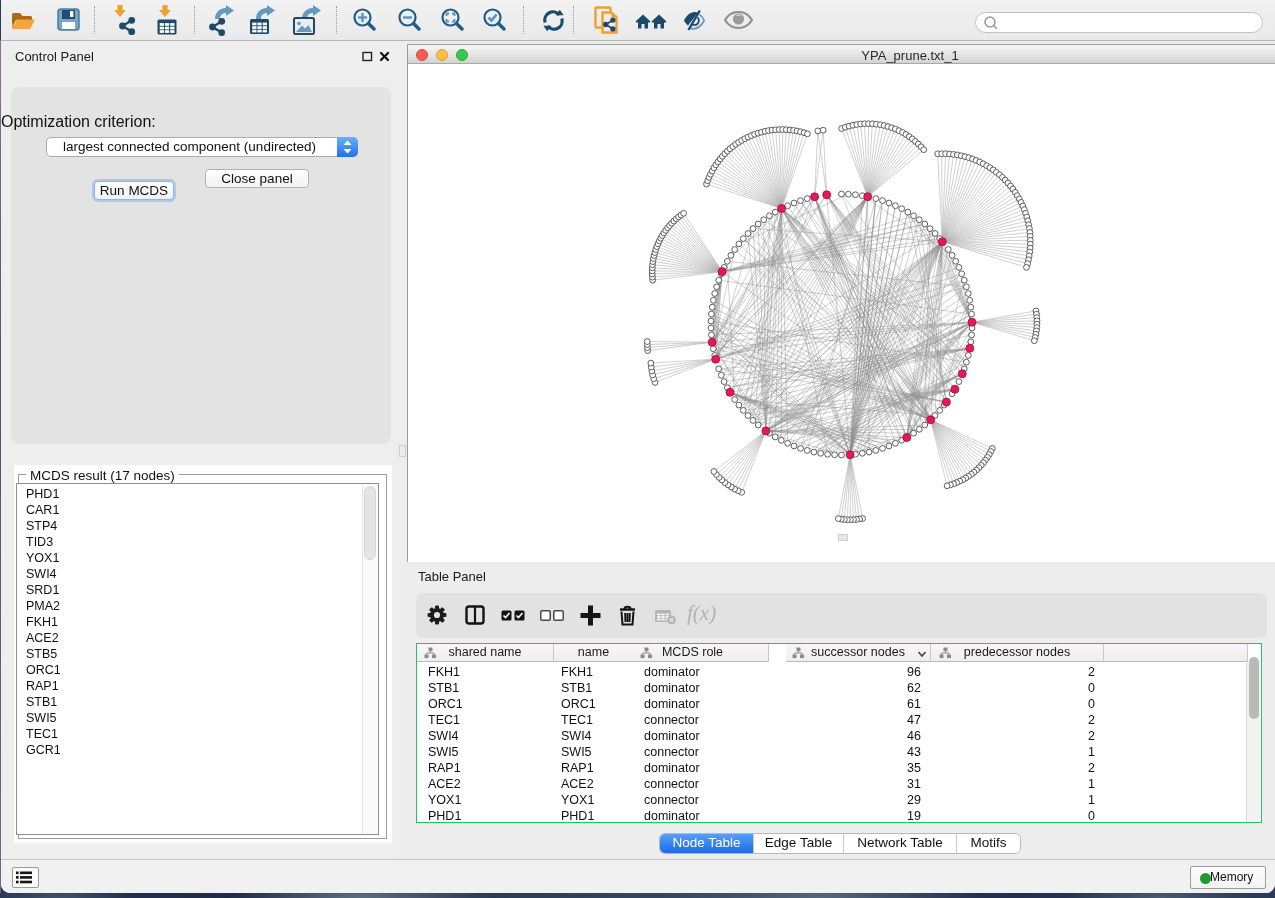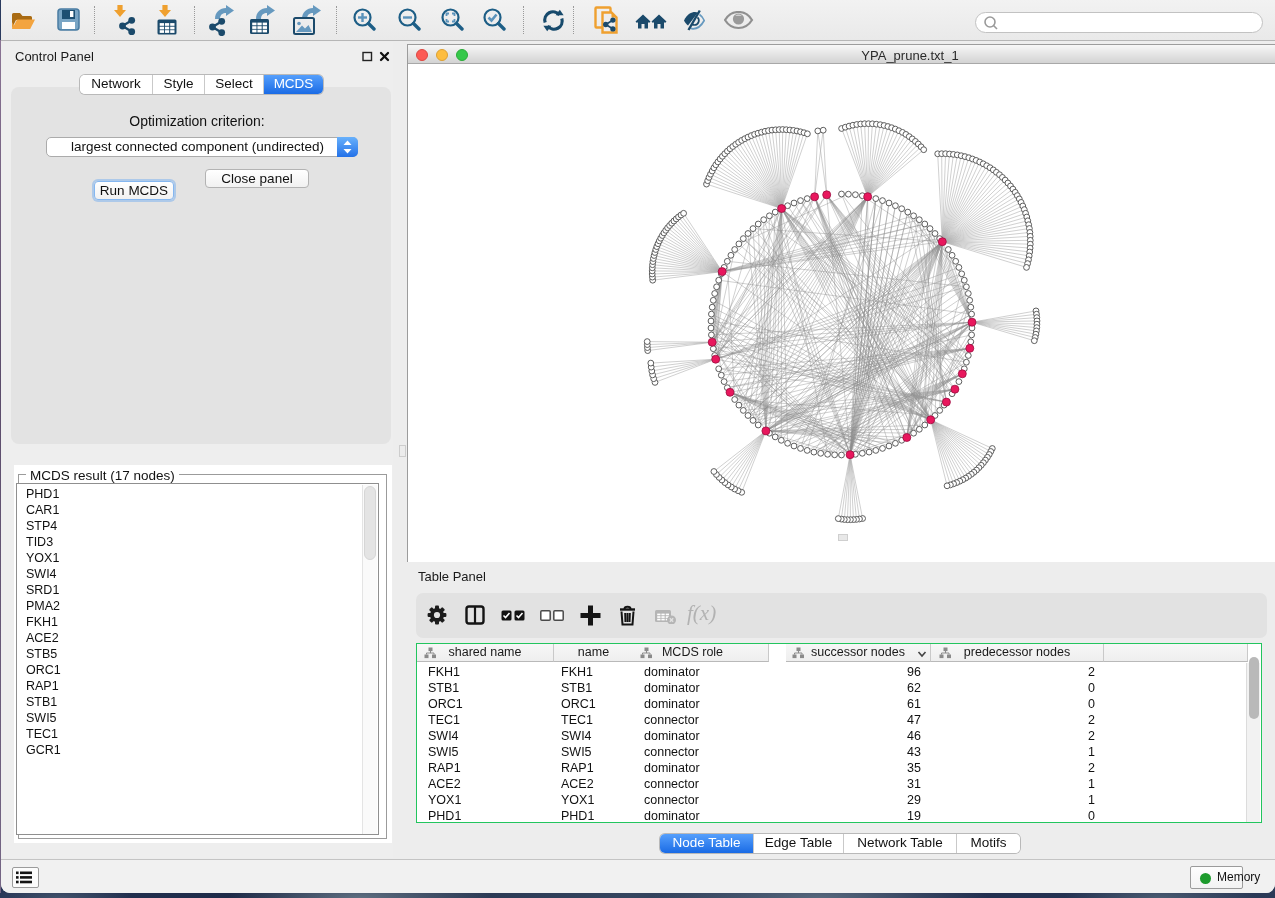--- a/index.html
+++ b/index.html
@@ -22,23 +22,23 @@
 
 #cpanel{position:absolute;left:0;top:42px;width:392px;height:816px;background:#eeeeee}
 #cp-title{position:absolute;left:14px;top:7px;font-size:13px;color:#1a1a1a}
 #cp-gray{position:absolute;left:10px;top:45px;width:380px;height:357px;background:#e3e3e3;border-radius:8px}
 .tabs{position:absolute;display:flex;height:19px;border-radius:5px;
  box-shadow:0 0 0 1px #b9b9b9;background:#fff;overflow:hidden}
 .tab{font-size:13.5px;color:#111;text-align:center;line-height:18px;background:#fff;border-right:1px solid #c9c9c9}
 .tab:last-child{border-right:none}
 .tab.sel{background:linear-gradient(#559ffc,#1a6be5);color:#fff}
 #cp-tabs{left:79px;top:33px}
-#opt-label{position:absolute;left:0;top:71px;width:392px;text-align:center;font-size:14px;color:#111}
+#opt-label{position:absolute;left:0;top:71px;width:392px;font-size:16px;color:#111}
 #dropdown{position:absolute;left:45px;top:95px;width:312px;height:20px;background:#fff;
- border:1px solid #ababab;border-radius:5px;font-size:13.5px;color:#111;line-height:18px;padding-left:24px}
+ border:1px solid #ababab;border-radius:5px;font-size:13.5px;color:#111;line-height:18px;padding-left:16px}
 #dd-btn{position:absolute;right:-1px;top:-1px;width:21px;height:20px;border-radius:0 5px 5px 0;
  background:linear-gradient(#68b1fc,#2371e8)}
 .btn{position:absolute;height:19px;background:linear-gradient(#ffffff,#f1f1f1);border:1px solid #b3b3b3;
  border-radius:4px;font-size:13.5px;color:#111;text-align:center;line-height:17px}
 #btn-run{left:93px;top:139px;width:80px;border-color:#85b7f0;box-shadow:0 0 0 2px rgba(106,168,240,.45)}
 #btn-close{left:204px;top:127px;width:104px}
 #cp-white{position:absolute;left:13px;top:423px;width:378px;height:378px;background:#fff}
 #fieldset{position:absolute;left:4px;top:9px;width:369px;height:365px;border:1px solid #9b9b9b}
 #legend{position:absolute;left:7px;top:-7px;background:#fff;padding:0 4px;font-size:13.5px;color:#111}
 #mlist{position:absolute;left:2px;top:18px;width:363px;height:352px;border:1px solid #8f8f8f;background:#fff;
@@ -62,22 +62,22 @@
 .hcell{position:absolute;top:0;height:18px;background:linear-gradient(#f7f7f7,#eeeeee);
  border-right:1px solid #c9c9c9;border-bottom:1px solid #b9b9b9;font-size:12.5px;color:#1a1a1a;text-align:center;line-height:17px}
 .rowtxt{position:absolute;font-size:12.5px;color:#111;line-height:16px}
 .num{text-align:right}
 #tscroll{position:absolute;right:1px;top:19px;width:14px;height:159px;background:#f2f2f2;border-left:1px solid #dcdcdc}
 #tthumb{position:absolute;left:1.5px;top:-6px;width:10px;height:62px;background:#b9b9b9;border-radius:5px}
 #bot-tabs{left:253px;top:269px}
 
 #status{position:absolute;left:0;top:859px;width:1274px;height:34px;background:#f1f1f1;border-top:1px solid #c4c4c4}
 #listbtn{position:absolute;left:11px;top:7px;width:27px;height:21px;background:#fcfcfc;border:1px solid #9b9b9b;border-radius:2px}
-#membtn{position:absolute;left:1189px;top:6px;width:53px;height:23px;background:linear-gradient(#fdfdfd,#f3f3f3);
- border:1px solid #9b9b9b;border-radius:2px;font-size:12px;color:#111;line-height:21px;text-align:left;padding-left:26px}
+#membtn{position:absolute;left:1189px;top:6px;width:76px;height:23px;background:linear-gradient(#fdfdfd,#f3f3f3);
+ border:1px solid #9b9b9b;border-radius:2px;font-size:12px;color:#111;line-height:21px;text-align:left;padding-left:19px}
 #memdot{position:absolute;left:9px;top:5.5px;width:11px;height:11px;border-radius:50%;background:#1d9b2d}
 #leftedge{position:absolute;left:0;top:40px;width:1px;height:853px;background:linear-gradient(#8a7494,#5b4c6b 40%,#756685)}
 </style></head>
 <body>
 <div id="win">
  <div id="toolbar">
       <svg class="ticon" style="left:10px;top:10px" width="25" height="20" viewBox="0 0 25 20">
         <path d="M1,18 L1,4.5 Q1,3 2.5,3 L9,3 L11.5,6 L19.5,6 Q21,6 21,7.5 L21,10 L5,10 L1,18 Z" fill="#a96b13"></path>
         <path d="M1.2,19 L6,9.5 L24,9.5 L19.2,19 Z" fill="#f3a43f"></path>
         <path d="M1.2,19 L1.2,12 L4.7,19 Z" fill="#f3a43f"></path>
@@ -240,26 +240,20 @@
       <svg width="11" height="11" viewBox="0 0 11 11" style="position:absolute;left:361px;top:9px">
         <rect x="1" y="1.5" width="8.5" height="8" fill="none" stroke="#222" stroke-width="1.4"></rect>
       </svg>
       <svg width="13" height="13" viewBox="0 0 13 13" style="position:absolute;left:377px;top:8px">
         <g stroke="#111" stroke-width="2.3" stroke-linecap="round">
           <line x1="3" y1="3" x2="10" y2="10"></line>
           <line x1="10" y1="3" x2="3" y2="10"></line>
         </g>
       </svg>
 <div id="cp-gray"></div>
-<div class="tabs" id="cp-tabs">
- <div class="tab" style="width:73px">Network</div>
- <div class="tab" style="width:52px">Style</div>
- <div class="tab" style="width:59px">Select</div>
- <div class="tab sel" style="width:59px">MCDS</div>
-</div>
 <div id="opt-label">Optimization criterion:</div>
 <div id="dropdown">largest connected component (undirected)<div id="dd-btn">
           <svg width="21" height="20" viewBox="0 0 21 20" style="position:absolute;left:0;top:0">
             <path d="M6.5,8 L10.5,3.5 L14.5,8 Z" fill="#fff"></path>
             <path d="M6.5,12 L10.5,16.5 L14.5,12 Z" fill="#fff"></path>
           </svg>
         </div></div>
 <div class="btn" id="btn-run">Run MCDS</div>
 <div class="btn" id="btn-close">Close panel</div>
 <div id="cp-white">

